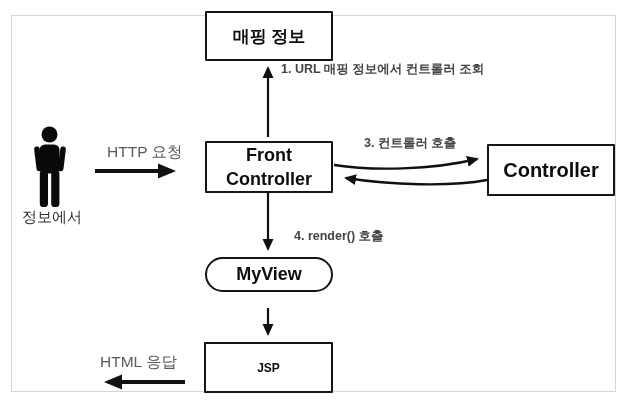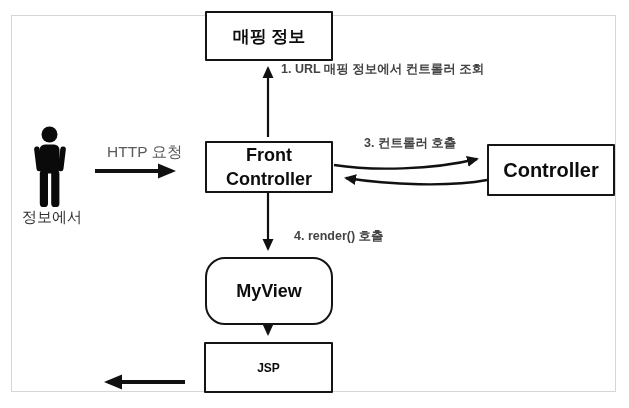--- a/index.html
+++ b/index.html
@@ -13,21 +13,21 @@
   }
   #arrow-layer{position:absolute;left:0;top:0;z-index:1;pointer-events:none;}
   .node{
     position:absolute;z-index:2;background:#ffffff;border:2.5px solid #151515;
     display:flex;align-items:center;justify-content:center;text-align:center;
     font-weight:bold;color:#0d0d0d;border-radius:1px;box-sizing:border-box;
   }
   #node-mapping{left:205px;top:11px;width:128px;height:50px;font-size:17px;}
   #node-front-controller{left:205px;top:141px;width:128px;height:52px;font-size:18px;line-height:24px;padding:0 6px;}
   #node-controller{left:487px;top:144px;width:128px;height:52px;font-size:20px;}
-  #node-myview{left:205px;top:257px;width:128px;height:68px;font-size:18px;border-radius:20px;}
+  #node-myview{left:205px;top:257px;width:128px;height:35px;font-size:18px;border-radius:20px;}
   #node-jsp{left:204px;top:342px;width:129px;height:51px;font-size:12px;}
   .step-label{
     position:absolute;z-index:2;font-weight:bold;font-size:12.5px;color:#434343;white-space:nowrap;
   }
   #label-step1{left:281px;top:61px;}
   #label-step2{left:364px;top:135px;}
   #label-step3{left:363px;top:193px;}
   #label-step4{left:279px;top:228px;margin-left:15px;}
   #label-step5{left:283px;top:316px;}
   .io-label{
@@ -99,20 +99,21 @@
 
   <div class="node" id="node-jsp">
     <span>JSP</span>
   </div>
 
   <div class="step-label" id="label-step1">1. URL 매핑 정보에서 컨트롤러 조회</div>
   <div class="step-label" id="label-step2">3. 컨트롤러 호출</div>
   <div class="step-label" id="label-step4">4. render() 호출</div>
 
   <div class="io-label" id="label-http">HTTP 요청</div>
+  <div class="io-label" id="label-html">HTML 응답</div>
 
   <svg id="actor" viewBox="0 0 50 82">
     <g fill="#0a0a0a">
       <circle cx="24.5" cy="8.5" r="8"></circle>
       <rect x="14.5" y="18.5" width="20" height="29" rx="5.5"></rect>
       <rect x="8.8" y="20.5" width="5.6" height="25" rx="2.8" transform="rotate(-7 11.6 20.5)"></rect>
       <rect x="35.6" y="20.5" width="5.6" height="25" rx="2.8" transform="rotate(7 38.4 20.5)"></rect>
       <rect x="14.8" y="44" width="8.2" height="37" rx="3.6"></rect>
       <rect x="26.2" y="44" width="8.2" height="37" rx="3.6"></rect>
     </g>

